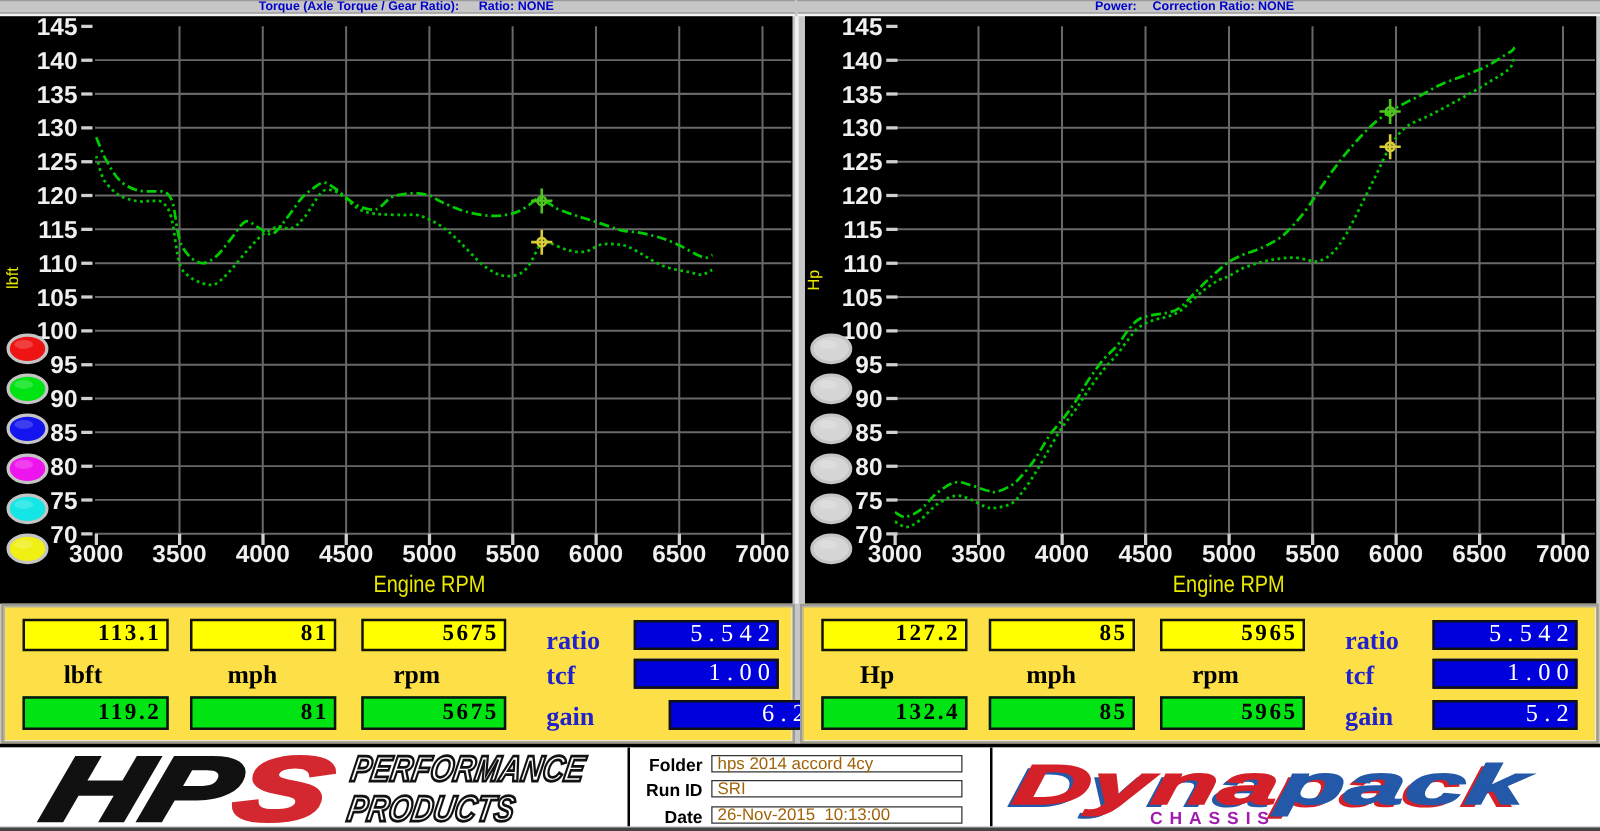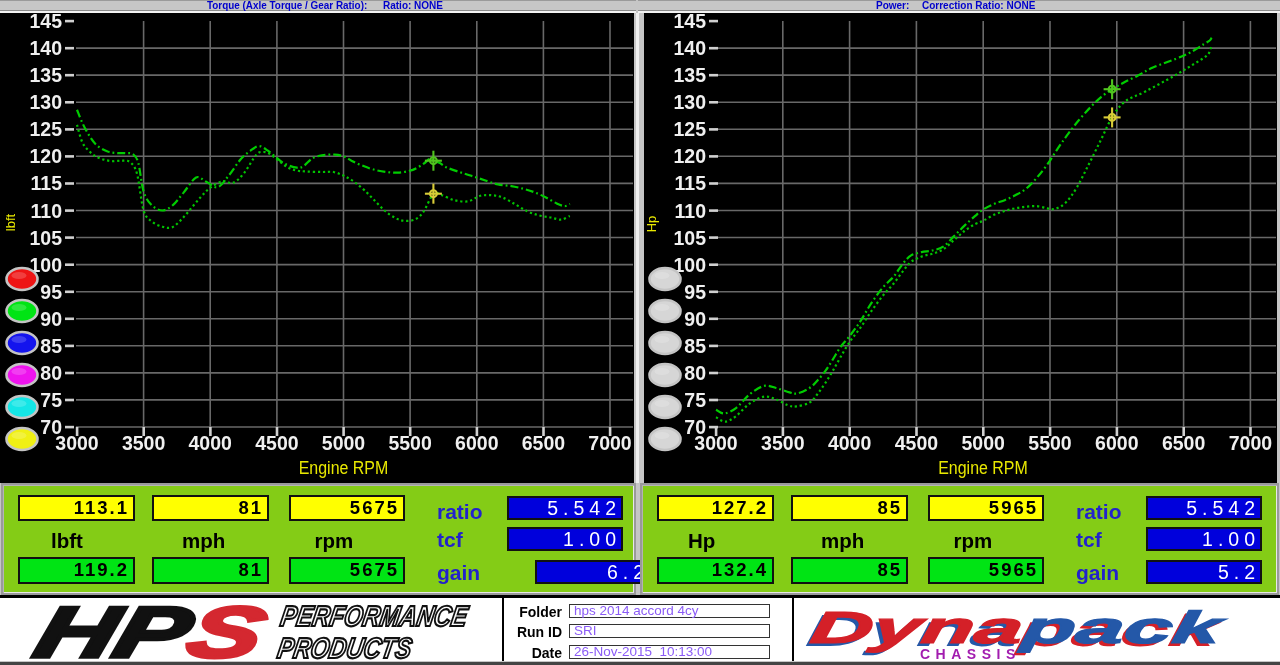--- a/index.html
+++ b/index.html
@@ -1,32 +1,32 @@
 <!DOCTYPE html>
 <html><head><meta charset="utf-8"><style>
 * { margin:0; padding:0; box-sizing:border-box; }
 html,body { width:1280px; height:665px; overflow:hidden; background:#c6c6c6;
   font-family:"Liberation Sans", sans-serif; }
 #page { position:relative; width:1280px; height:665px; filter: blur(0.45px); }
 .abs { position:absolute; }
 .tbar { position:absolute; top:0; height:13px; background:#c6c6c6; border-top:1px solid #9a9a9a; border-bottom:2px solid #f2f2f2; box-shadow: inset 0 -1px 0 #8a8a8a; }
 .ttext { position:absolute; top:0px; font-size:10px; font-weight:bold; color:#0000cc; white-space:pre; }
 .chart { position:absolute; top:13px; background:#000; }
-.rpanel { position:absolute; top:483px; height:112px; background:#84cc16;
-  border:2px solid #9a9a9a; box-shadow: inset 1px 1px 0 #b4b4b4, inset -1px -1px 0 #e8e8e8; }
+.rpanel { position:absolute; top:483px; height:112px; background:#fde047;
+  border:2px solid #9a9a9a; box-shadow: inset 1px 1px 0 #b4b4b4, inset -1px -1px 0 #e8e8e8; font-family: Liberation Serif, serif; }
 .fld { position:absolute; border:2px solid #111; text-align:right; padding-right:4px;
   font-size:18.5px; font-weight:bold; letter-spacing:2px; line-height:21px; }
 .yel { background:#ffff00; color:#000; }
 .grn { background:#00e414; color:#000; line-height:22px; }
 .blu { background:#0000dc; color:#fff; line-height:20px; font-weight:normal; letter-spacing:5px; font-size:19.5px; padding-right:0px; }
 .plab { position:absolute; font-size:20.5px; font-weight:bold; color:#000; }
 .blab { position:absolute; font-size:21px; font-weight:bold; color:#2222cc; }
 .flab { position:absolute; font-size:14px; font-weight:bold; color:#000; text-align:right; width:60px; }
 .fbox { position:absolute; left:569px; width:201px; height:14.5px; background:#fff; border:1.6px solid #333;
-  font-size:13.5px; color:#8b5cf6; line-height:11.5px; padding-left:4px; white-space:pre; }
+  font-size:13.5px; color:#a16207; line-height:11.5px; padding-left:4px; white-space:pre; }
 </style></head><body>
 <div id="page">
   <div class="tbar" style="left:0; width:636px;"></div>
   <div class="tbar" style="left:638px; width:642px;"></div>
   <div class="ttext" style="left:207px; width:160px; transform:scaleX(0.99); transform-origin:left;">Torque (Axle Torque / Gear Ratio):</div>
   <div class="ttext" style="left:383px;">Ratio: NONE</div>
   <div class="ttext" style="left:876px;">Power:</div>
   <div class="ttext" style="left:922px;">Correction Ratio: NONE</div>
 
   <div class="chart" style="left:0; width:634px; height:470px;"></div>

